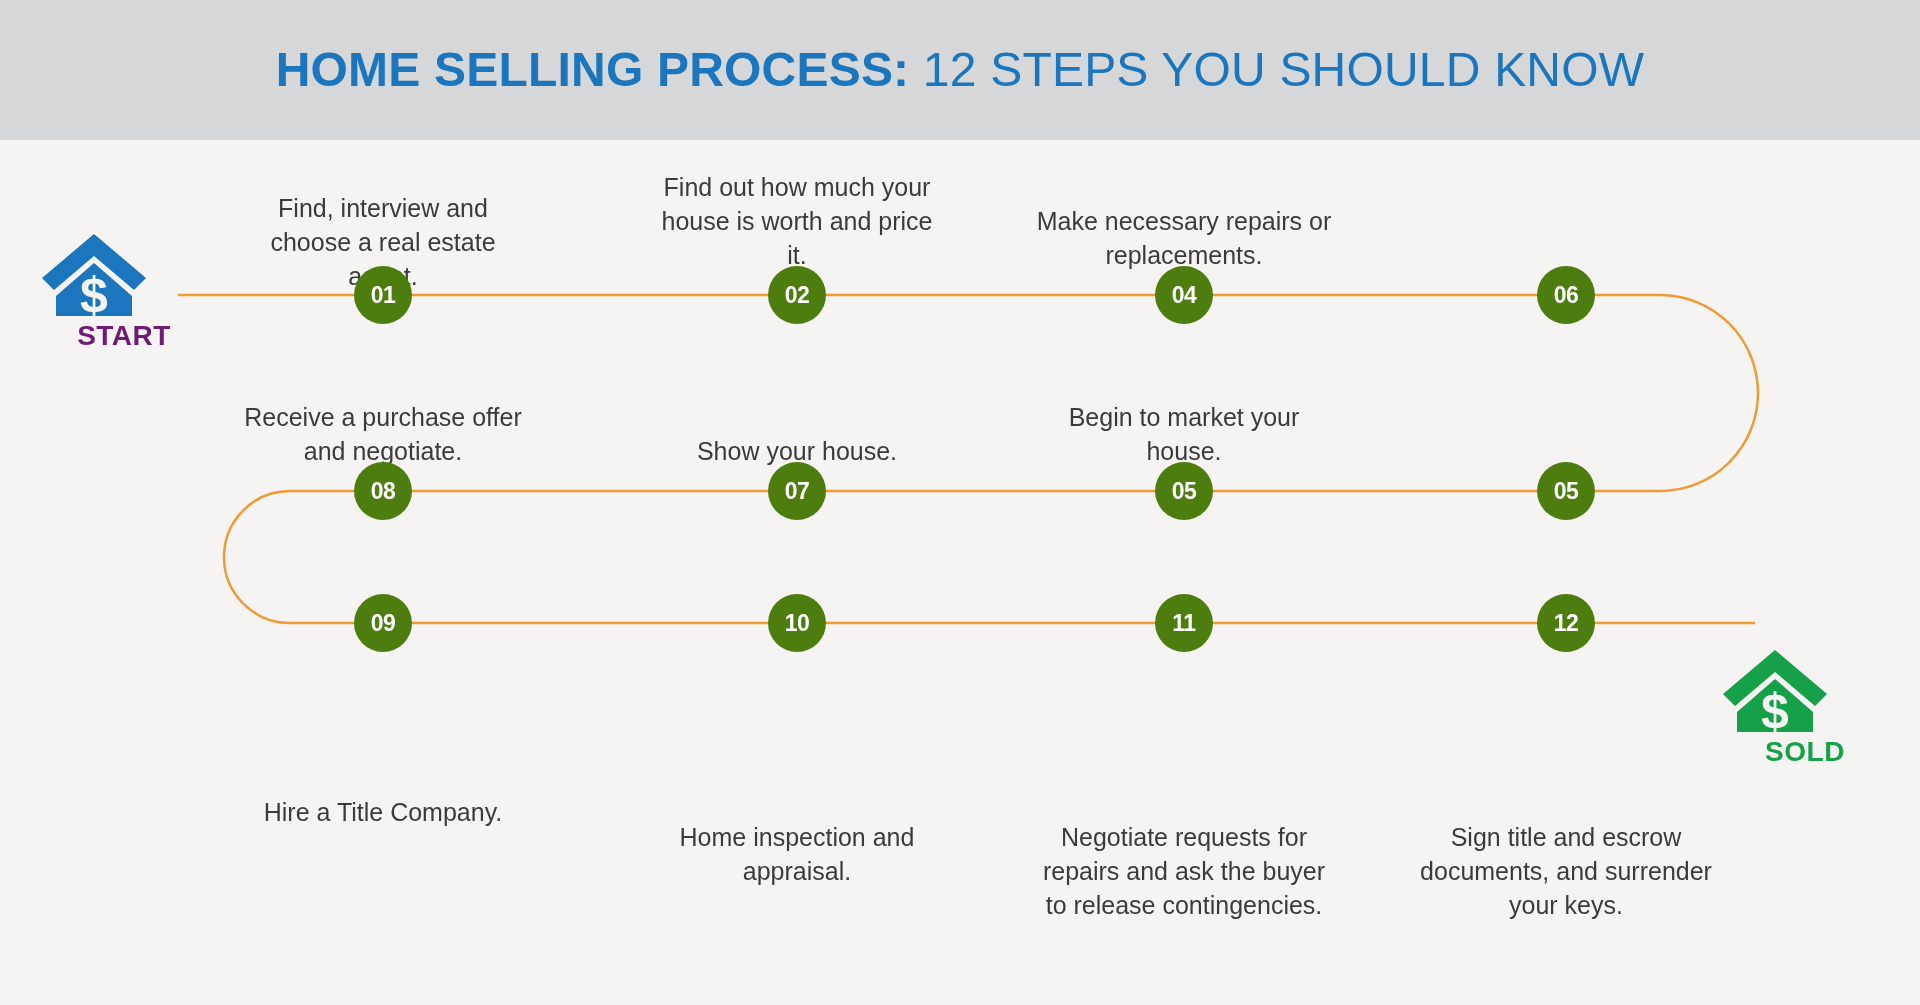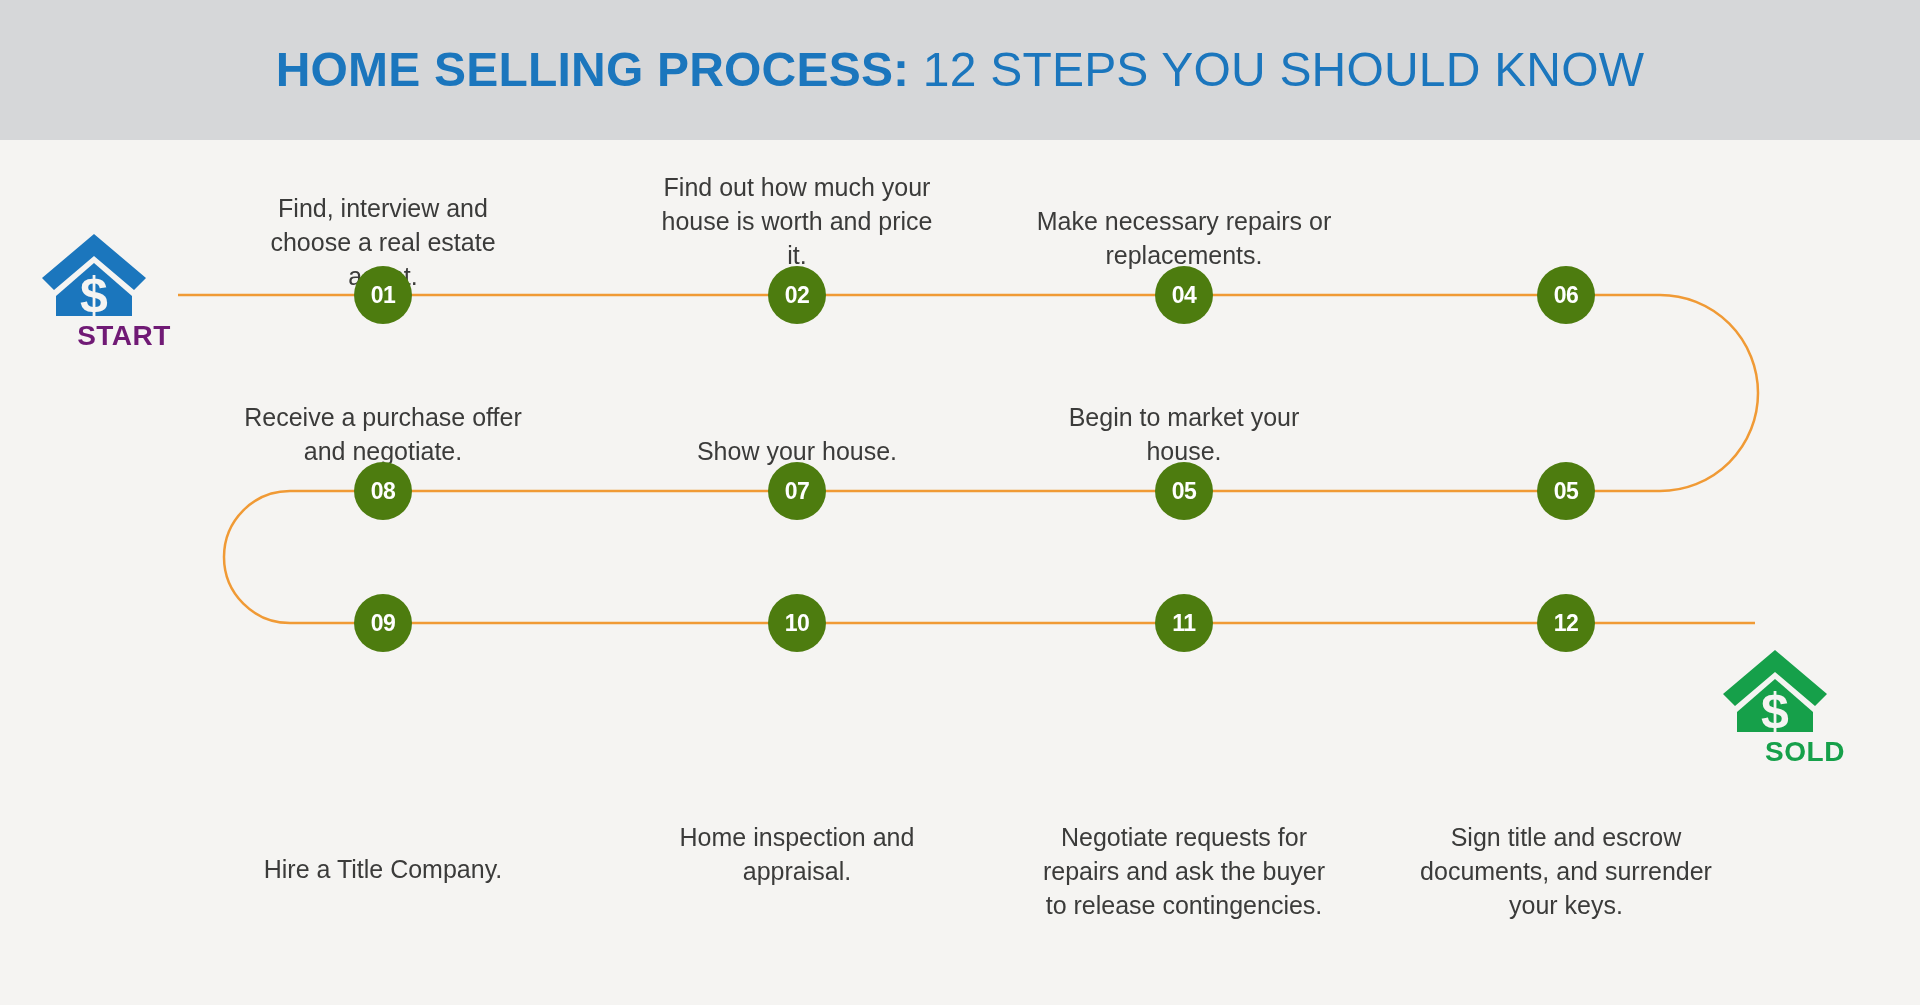--- a/index.html
+++ b/index.html
@@ -145,21 +145,21 @@
 
   <div class="step-caption" style="left: 797px; top: 434px;">Show your house.</div>
   <div class="step-circle" style="left:797px; top:491px;">07</div>
 
   <div class="step-caption" style="left: 1184px; top: 400px;">Begin to market your house.</div>
   <div class="step-circle" style="left:1184px; top:491px;">05</div>
 
   <div class="step-circle" style="left:1566px; top:491px;">05</div>
 
   <div class="step-circle" style="left:383px; top:623px;">09</div>
-  <div class="step-caption" style="left:383px; top:852px; width:330px;">Hire a Title Company.</div>
+  <div class="step-caption" style="left:383px; top:795px; width:330px;">Hire a Title Company.</div>
 
   <div class="step-circle" style="left:797px; top:623px;">10</div>
   <div class="step-caption" style="left:797px; top:820px;">Home inspection and appraisal.</div>
 
   <div class="step-circle" style="left:1184px; top:623px;">11</div>
   <div class="step-caption" style="left:1184px; top:820px; width:300px;">Negotiate requests for repairs and ask the buyer to release contingencies.</div>
 
   <div class="step-circle" style="left:1566px; top:623px;">12</div>
   <div class="step-caption" style="left:1566px; top:820px; width:300px;">Sign title and escrow documents, and surrender your keys.</div>
 

